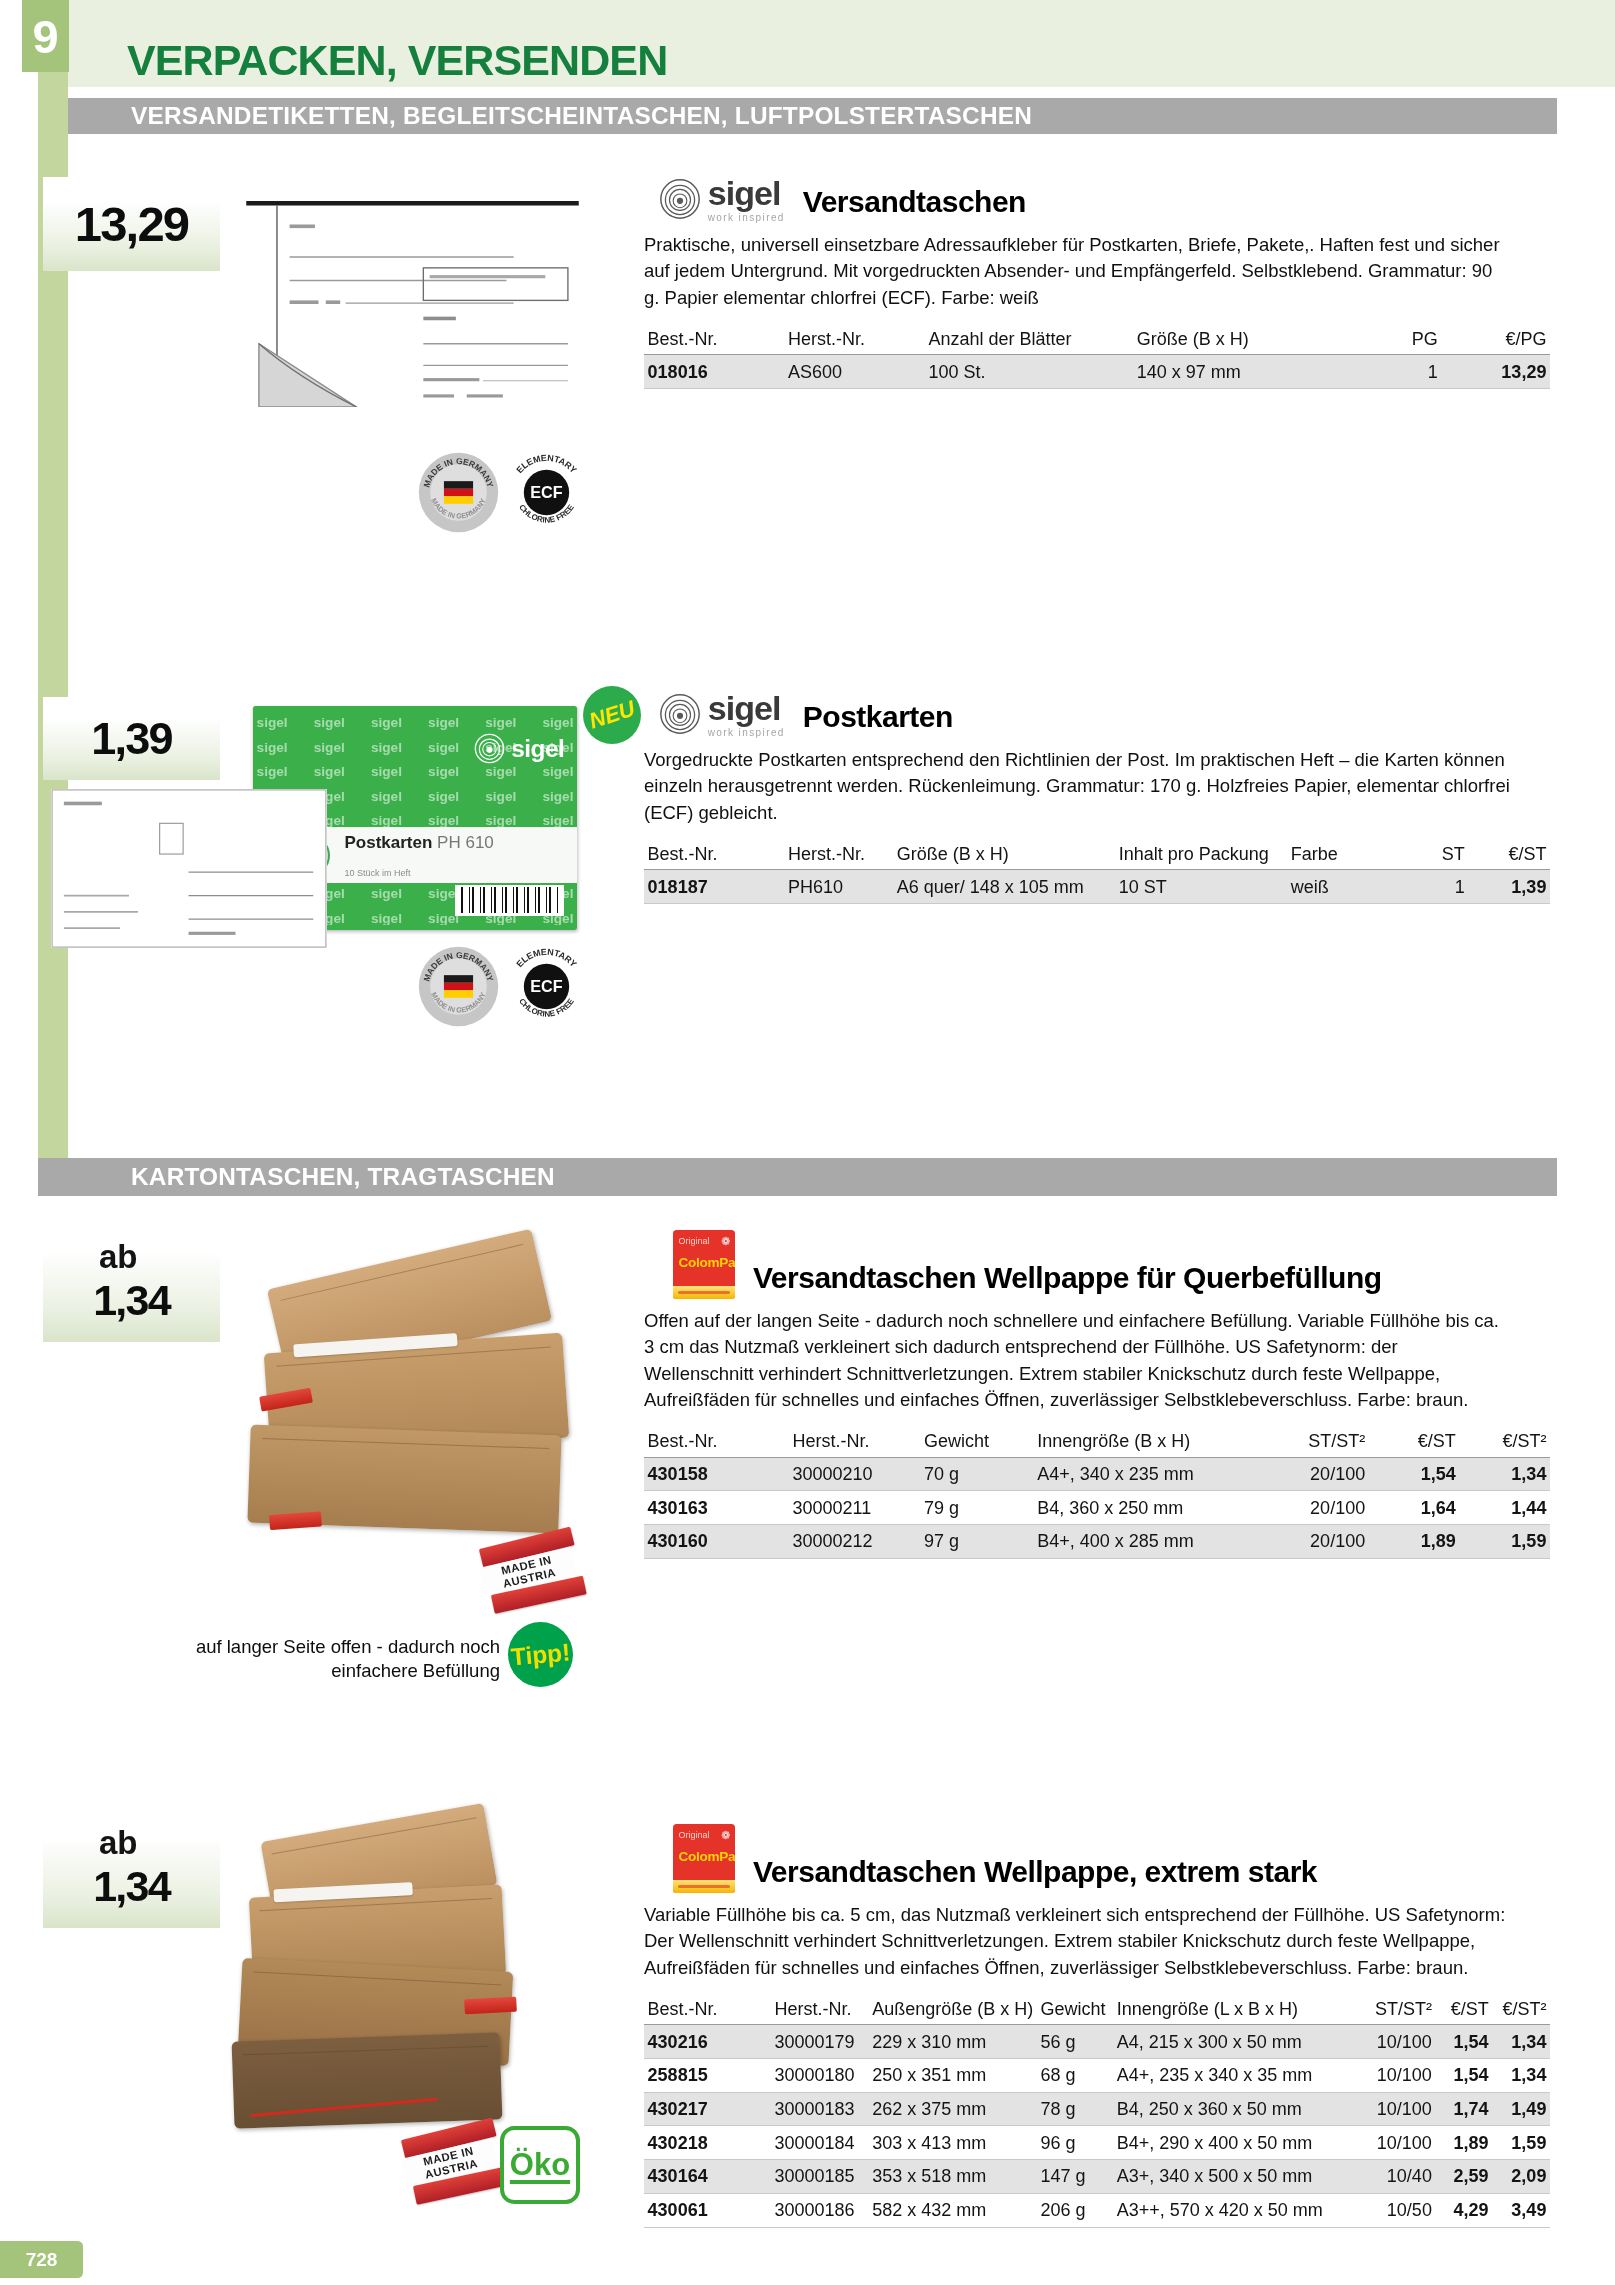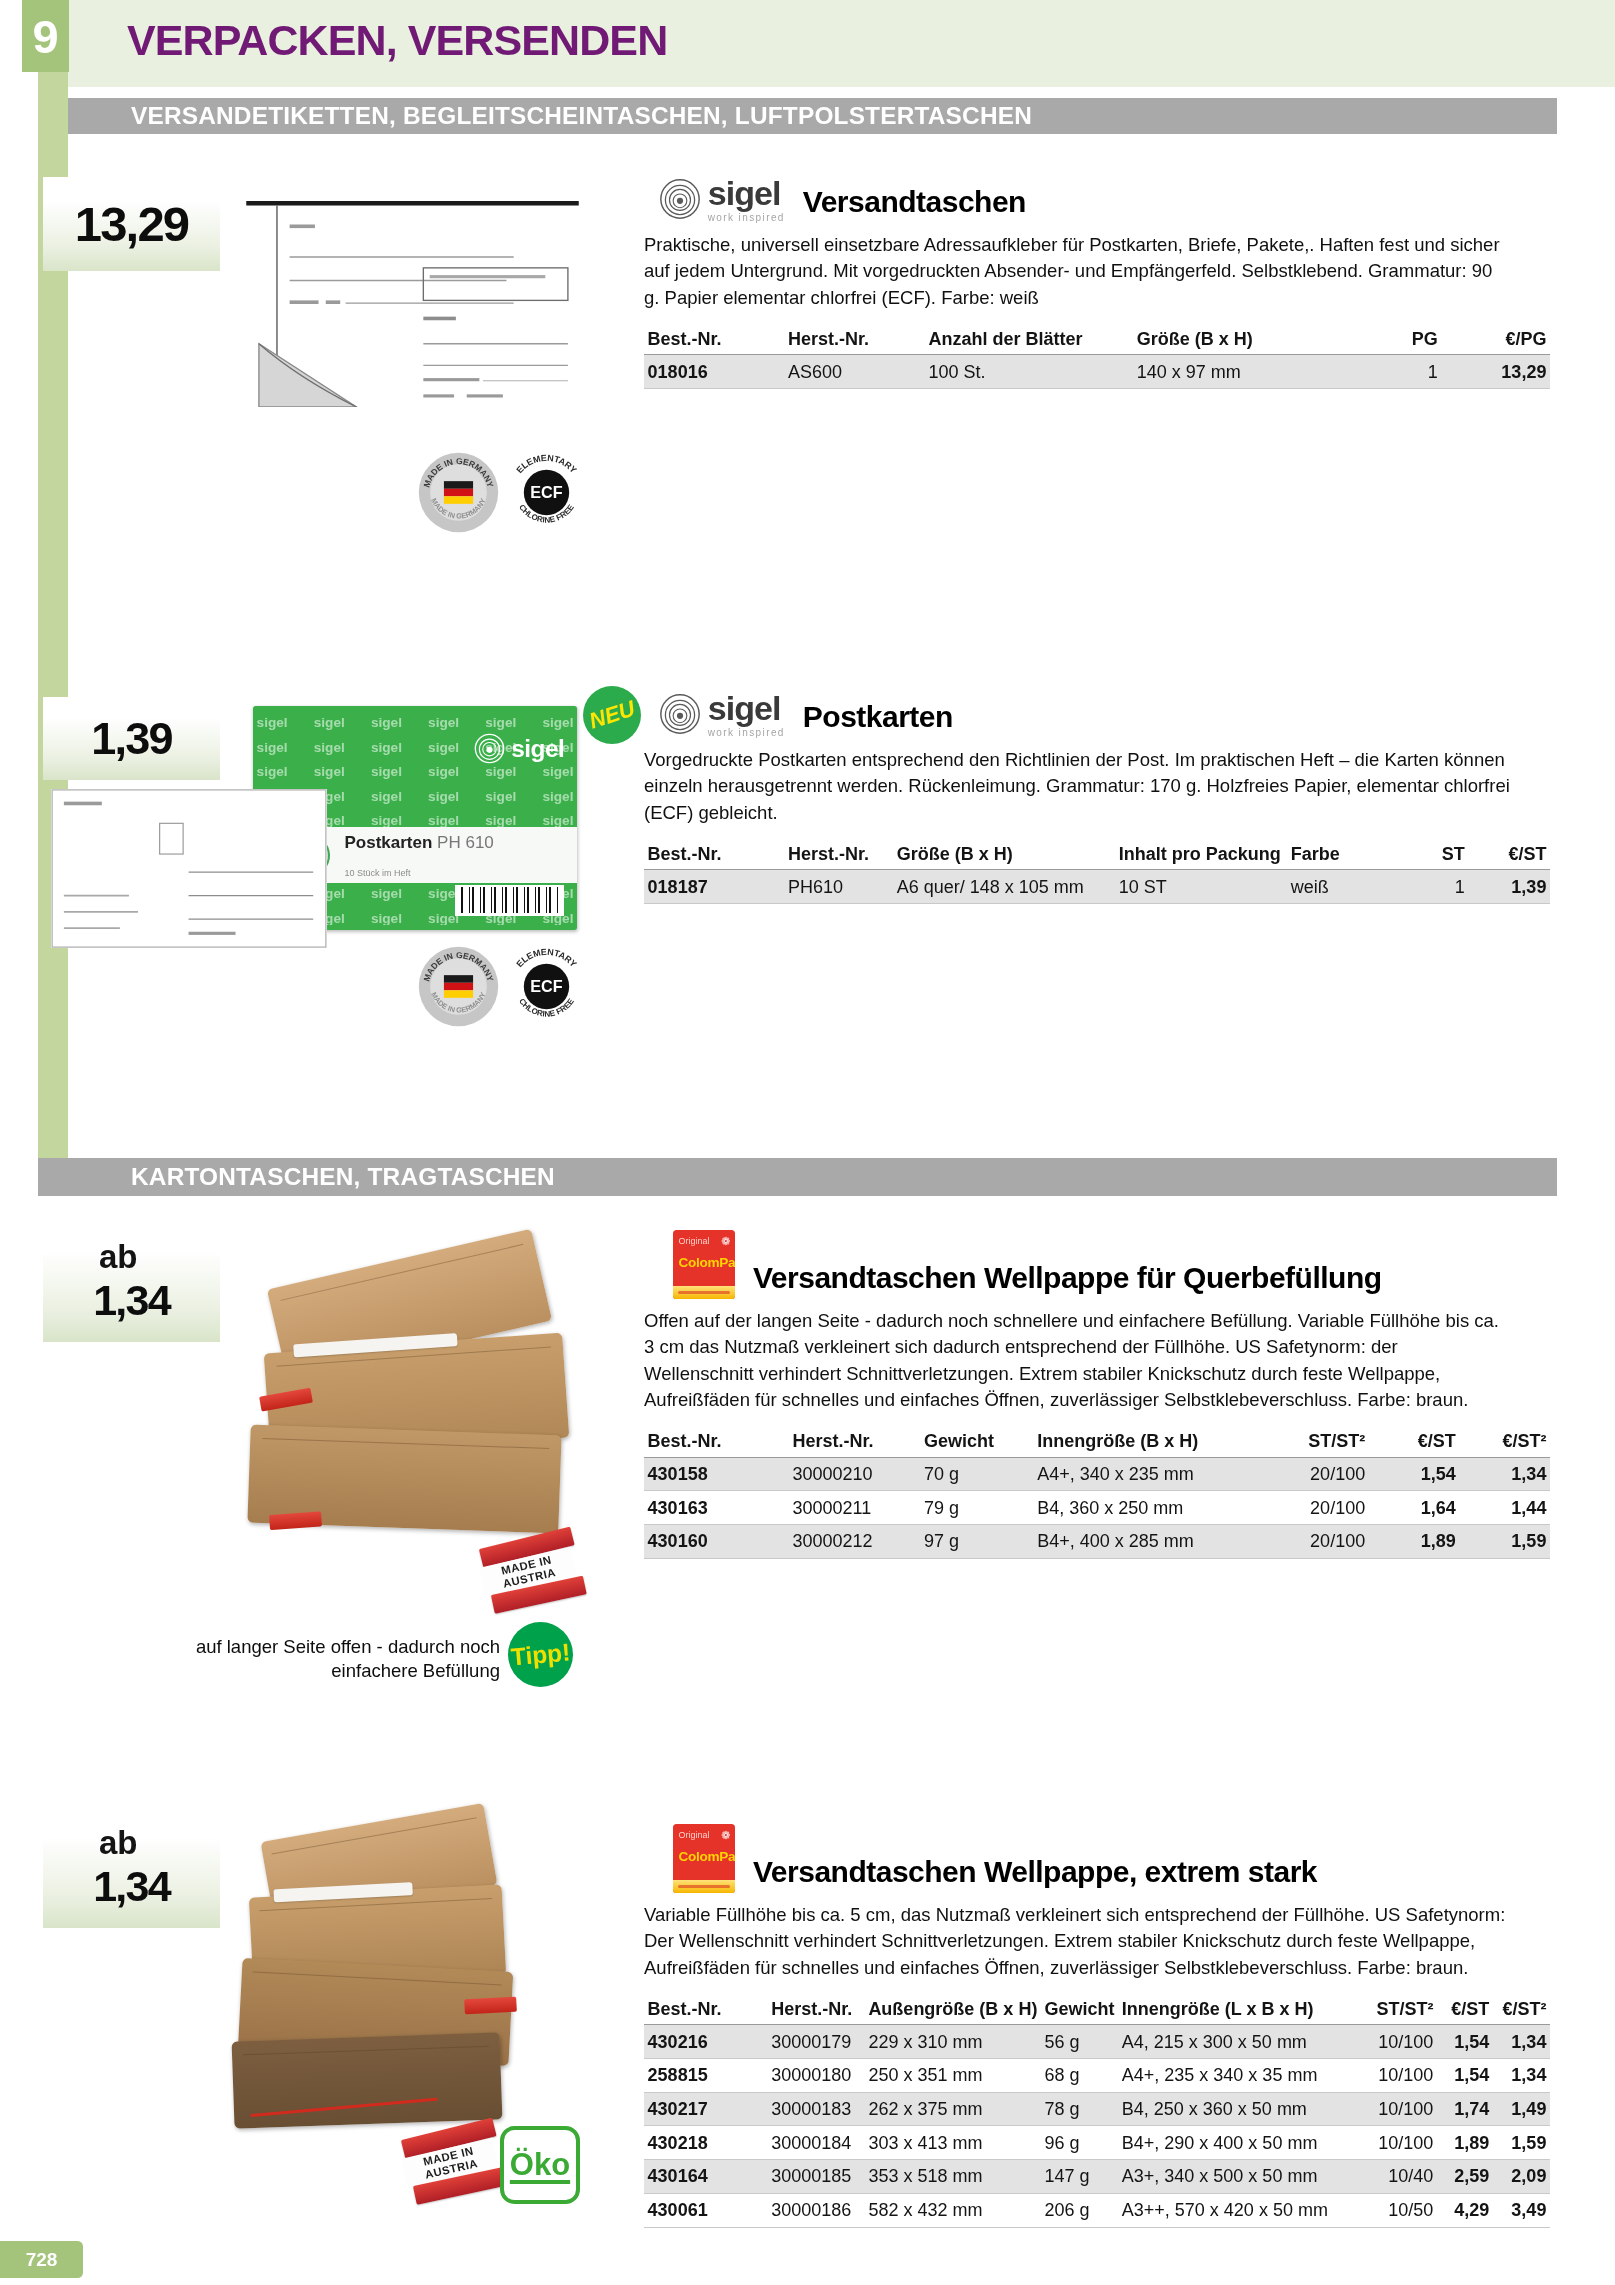--- a/index.html
+++ b/index.html
@@ -2,21 +2,21 @@
 <html style="font-size:14.5px"><head>
 <meta charset="utf-8">
 <style>
   * { margin:0; padding:0; box-sizing:border-box; }
   html,body { background:#fff; }
   body { font-family:"Liberation Sans", sans-serif; color:#141414; }
   .page { position:relative; width:1616px; height:2285px; background:#fff; overflow:hidden; }
 
   
   .header-band { position:absolute; left:56px; top:0; width:1560px; height:87px; background:#e9f0e0; }
-  .chapter-title { position:absolute; left:127px; top:16px; font-size:43px; font-weight:bold; color:#701a75; letter-spacing:-0.9px; }
+  .chapter-title { position:absolute; left:127px; top:36px; font-size:43px; font-weight:bold; color:#15803d; letter-spacing:-0.9px; }
   .chapter-tab { position:absolute; left:22px; top:0; width:47px; height:72px; background:#a4c47c; display:flex; align-items:center; justify-content:center; }
   .chapter-tab span { color:#fff; font-size:47px; font-weight:bold; }
   .sidebar-strip { position:absolute; left:38px; top:72px; width:30px; height:1086px; background:#c2d69e; }
   .page-tab { position:absolute; left:0; top:2241px; width:83px; height:37px; background:#a4c47c; border-radius:0 5.4px 5.4px 0; display:flex; align-items:center; justify-content:center; }
   .page-tab span { color:#fff; font-size:19px; font-weight:bold; }
 
   
   .section-bar { position:absolute; background:#a9a9a9; display:flex; align-items:center; }
   .section-bar span { color:#fff; font-weight:bold; font-size:24.4px; letter-spacing:0.2px; }
   .bar1 { left:68px; top:98px; width:1489px; height:36px; } .bar1 span { padding-left:63px; }
@@ -47,21 +47,21 @@
   
   .cp-logo { position:relative; width:62px; height:69px; background:#e5332a; border-radius:3.6px; padding:4.5px 4.5px 0 5.4px; overflow:hidden; flex:0 0 auto; }
   .cp-orig { font-size:9px; color:#ffd2ca; display:flex; justify-content:space-between; align-items:center; }
   .cp-flower { color:#fff; font-size:11px; }
   .cp-name { margin-top:7.2px; font-size:13.6px; font-weight:bold; color:#ffd400; letter-spacing:-0.3px; }
   .cp-strip { position:absolute; left:0; bottom:0; width:100%; height:12.7px; background:linear-gradient(180deg,#ffe27a,#f6b600); }
   .cp-strip i { display:block; margin:4.5px 5.4px 0; height:2.7px; background:rgba(213,40,30,0.55); border-radius:1.8px; }
 
   
   table.spec { width:100%; border-collapse:collapse; margin-top:12.7px; font-size:18px; }
-  table.spec th { text-align:left; font-weight:bold; padding:5.4px 3.6px 4.5px; border-bottom:0.9px solid #9a9a9a; white-space:nowrap; }
+  table.spec th { text-align:left; font-weight:normal; padding:5.4px 3.6px 4.5px; border-bottom:0.9px solid #9a9a9a; white-space:nowrap; }
   table.spec td { padding:6.3px 3.6px 5.4px; border-bottom:0.9px solid #c9c9c9; white-space:nowrap; }
   table.spec tbody tr:nth-child(odd) { background:#e3e3e3; }
   table.spec .right { text-align:right; }
   table.spec .bold { font-weight:bold; }
 
   
   .badge-row { position:absolute; display:flex; gap:7.2px; }
   .neu-badge { position:absolute; left:583px; top:686px; width:58px; height:58px; background:#2bab4b; border-radius:50%; display:flex; align-items:center; justify-content:center; }
   .neu-badge span { color:#ffe600; font-size:22px; font-weight:bold; font-style:italic; transform:rotate(-18deg); }
   .tipp-badge { position:absolute; left:508px; top:1622px; width:65px; height:65px; background:#00a14b; border-radius:50%; display:flex; align-items:center; justify-content:center; }

